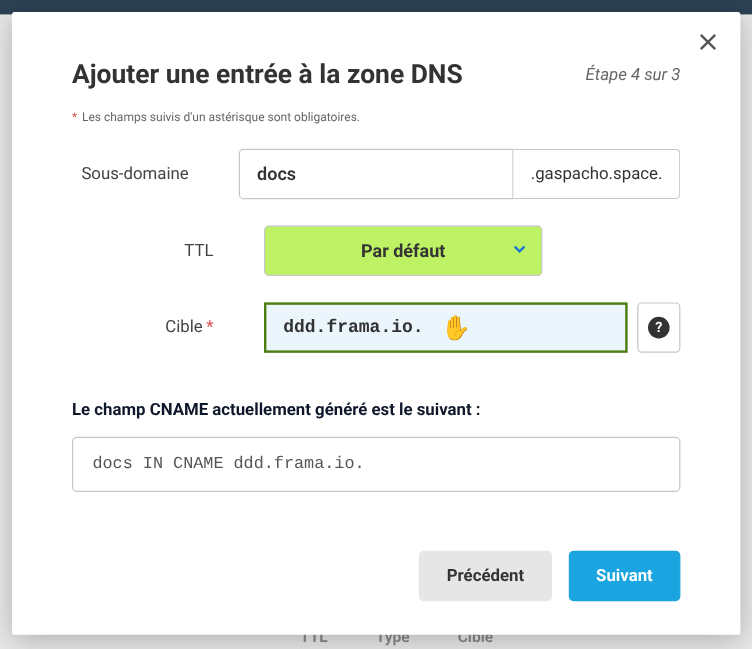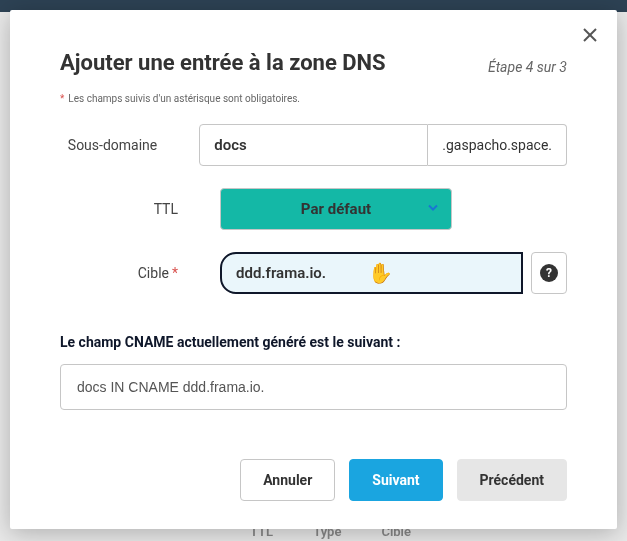--- a/index.html
+++ b/index.html
@@ -61,21 +61,21 @@
       justify-content: center;
       color: #555;
     }
     .close-btn svg {
       width: 16px;
       height: 16px;
     }
     .modal-header {
       display: flex;
       justify-content: space-between;
-      align-items: flex-end;
+      align-items: center;
       margin-bottom: 18px;
     }
     .modal-title {
       font-size: 22px;
       font-weight: 700;
       color: #333;
     }
     .step-indicator {
       font-size: 14px;
       font-style: italic;
@@ -148,40 +148,41 @@
     }
     .select {
       width: 100%;
       height: 42px;
       border: 1px solid #c6c6c6;
       border-radius: 4px;
       padding: 0 14px;
       font-size: 15px;
       font-weight: 700;
       color: #333;
-      background: #14b8a6;
+      background: #bef264;
       appearance: none;
       cursor: pointer;
       font-family: inherit;
     }
     .select-chevron {
       position: absolute;
       right: 12px;
       top: 50%;
       transform: translateY(-50%);
       pointer-events: none;
       color: #1976d2;
     }
     .input-target {
-      border: 2px solid #0f172a;
-      border-radius: 16px;
+      border: 2px solid #4d7c0f;
+      border-radius: 0;
       background: #eaf6fb;
       height: 42px;
       border-top-right-radius: 0;
       border-bottom-right-radius: 0;
+      font-family: Liberation Mono, monospace;
     }
     .input-target-inner {
       display: flex;
       align-items: center;
       width: 100%;
       position: relative;
     }
     .cursor-hand {
       position: absolute;
       left: 148px;
@@ -217,21 +218,21 @@
       font-size: 14px;
       font-weight: 700;
       color: #0f172a;
       margin-top: 18px;
       margin-bottom: 14px;
     }
     .code-block {
       border: 1px solid #c6c6c6;
       border-radius: 4px;
       padding: 14px 16px;
-      font-family: Liberation Sans, sans-serif;
+      font-family: Liberation Mono, monospace;
       font-size: 14px;
       color: #555;
       background: #fff;
       margin-bottom: 28px;
     }
     .modal-footer {
       display: flex;
       justify-content: flex-end;
       gap: 14px;
       margin-top: auto;
@@ -330,18 +331,17 @@
         <div class="help-icon">?</div>
       </div>
     </div>
   </div>
 
   <p class="generated-label">Le champ CNAME actuellement généré est le suivant :</p>
 
   <div class="code-block">docs IN CNAME ddd.frama.io.</div>
 
   <div class="modal-footer">
-    <button class="btn btn-cancel">Annuler</button>
+    <button class="btn btn-prev">Précédent</button>
     <button class="btn btn-next">Suivant</button>
-    <button class="btn btn-prev">Précédent</button>
   </div>
 
 </div>
 
 </body></html>

